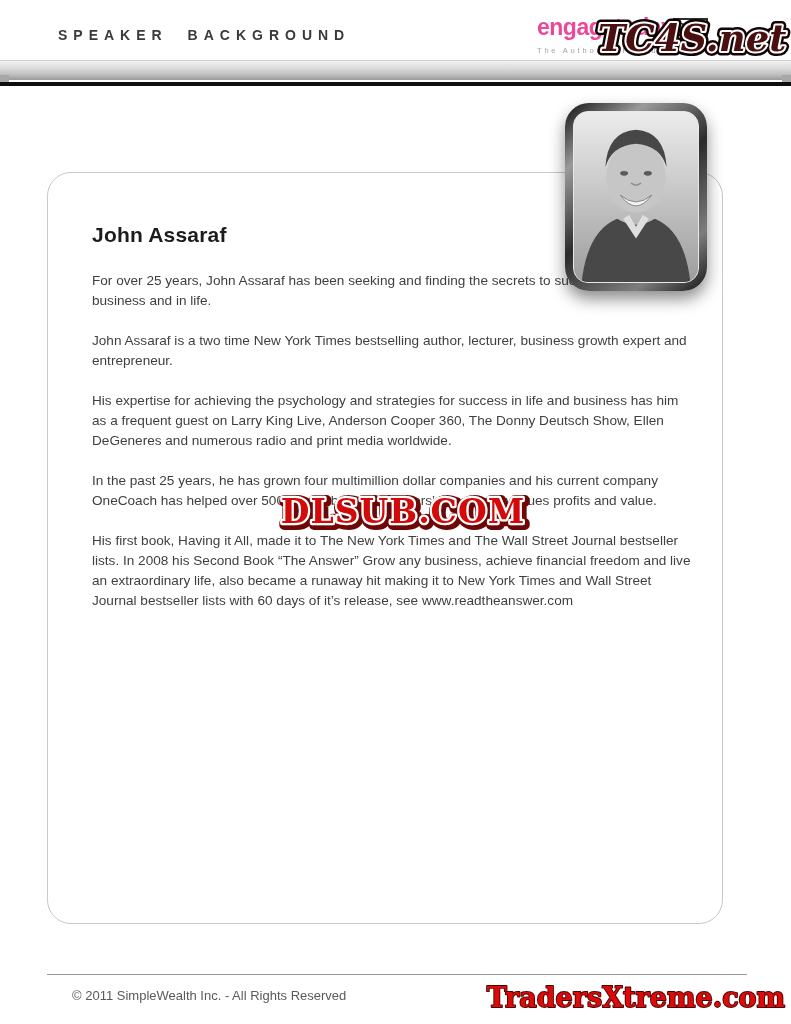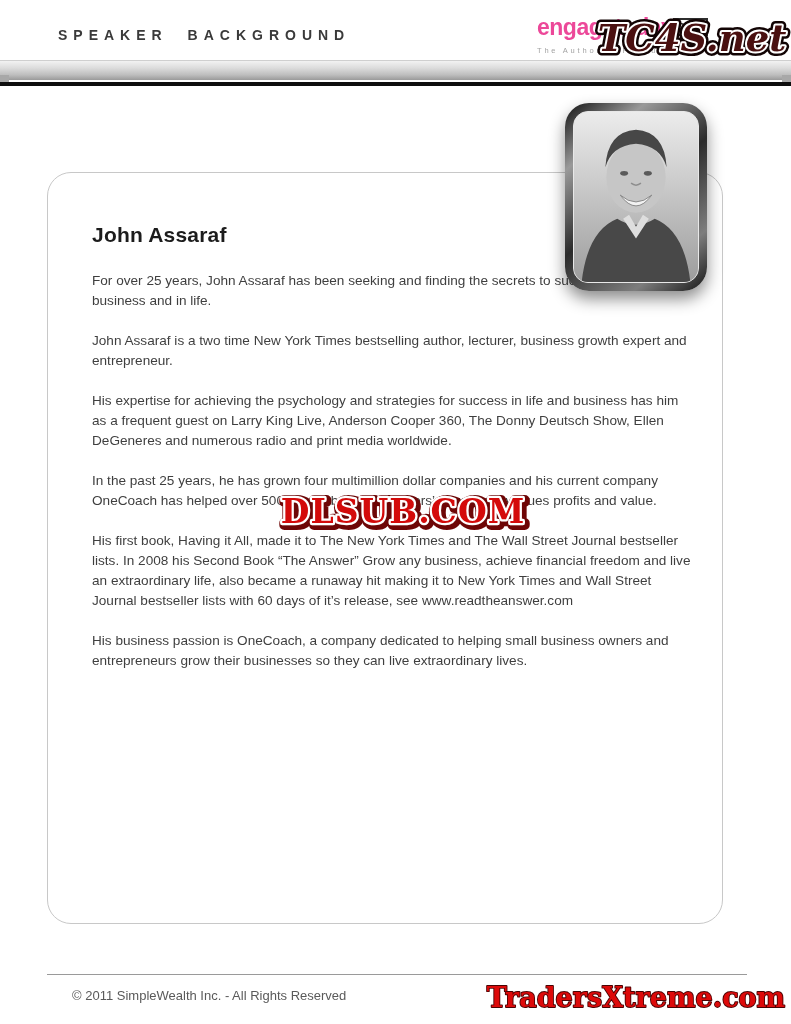--- a/index.html
+++ b/index.html
@@ -115,21 +115,20 @@
     </div>
   </div>
 
   <div class="bio-card">
     <h1 class="bio-name">John Assaraf</h1>
     <p>For over 25 years, John Assaraf has been seeking and finding the secrets to success—both in business and in life.</p>
     <p>John Assaraf is a two time New York Times bestselling author, lecturer, business growth expert and entrepreneur.</p>
     <p>His expertise for achieving the psychology and strategies for success in life and business has him as a frequent guest on Larry King Live, Anderson Cooper 360, The Donny Deutsch Show, Ellen DeGeneres and numerous radio and print media worldwide.</p>
     <p>In the past 25 years, he has grown four multimillion dollar companies and his current company OneCoach has helped over 5000 small business owners’ increase revenues profits and value.</p>
     <p>His first book, Having it All, made it to The New York Times and The Wall Street Journal bestseller lists. In 2008 his Second Book “The Answer” Grow any business, achieve financial freedom and live an extraordinary life, also became a runaway hit making it to New York Times and Wall Street Journal bestseller lists with 60 days of it’s release, see www.readtheanswer.com</p>
-    <p>His business passion is OneCoach, a company dedicated to helping small business owners and entrepreneurs grow their businesses so they can live extraordinary lives.</p>
   </div>
 
   <div class="wm-mid">
     <svg width="290" height="52" viewBox="0 0 290 52">
       <text x="147" y="39" text-anchor="middle" font-family="DejaVu Serif, serif" font-weight="bold" font-size="33" letter-spacing="1" fill="#6e0606" stroke="#6e0606" stroke-width="10" stroke-linejoin="round">DLSUB.COM</text>
       <text x="145" y="37" text-anchor="middle" font-family="DejaVu Serif, serif" font-weight="bold" font-size="33" letter-spacing="1" fill="#d40a0a" stroke="#ffffff" stroke-width="4.5" stroke-linejoin="round" paint-order="stroke">DLSUB.COM</text>
     </svg>
   </div>
 
   <div class="footer-line"></div>

